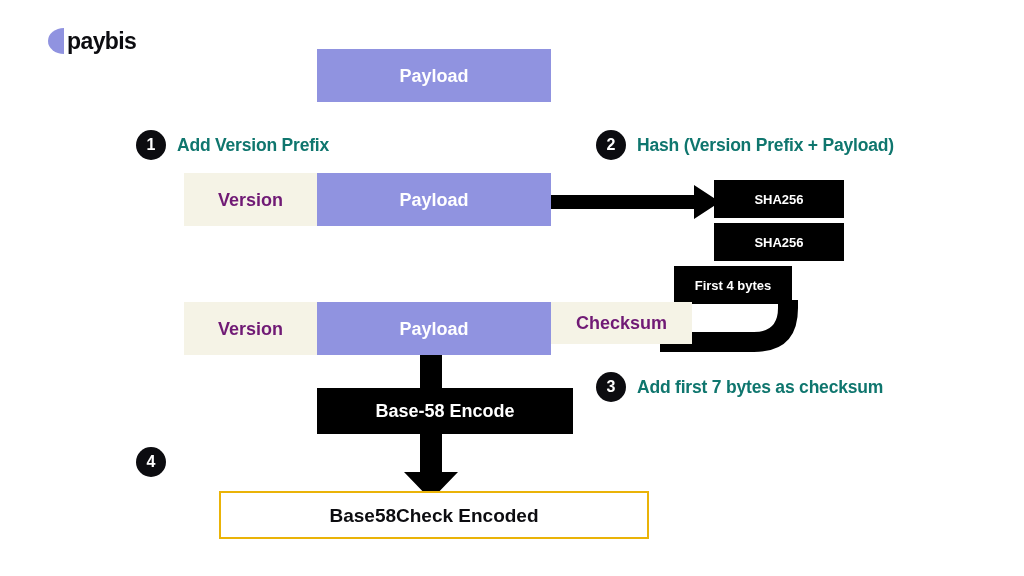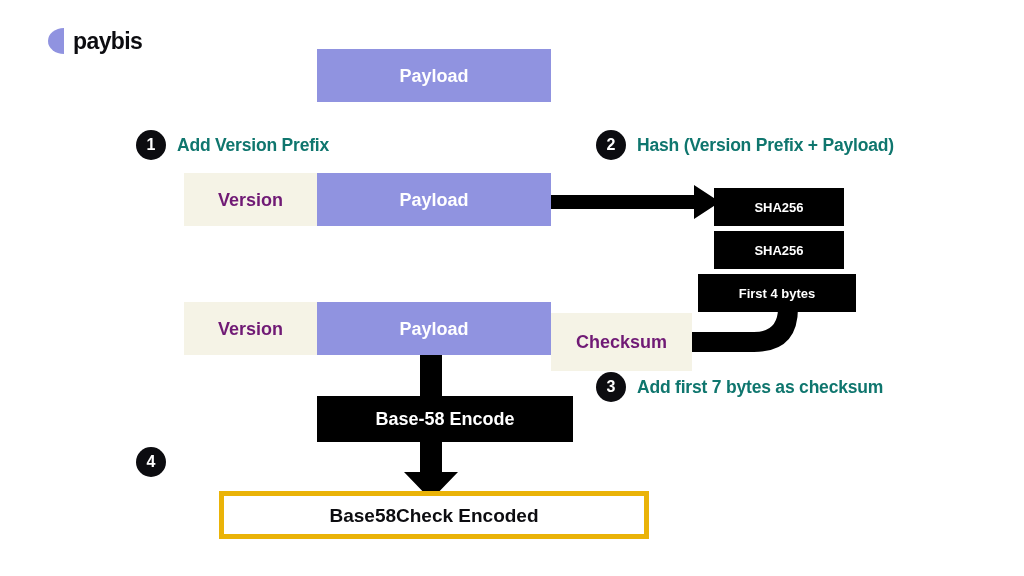--- a/index.html
+++ b/index.html
@@ -19,21 +19,21 @@
     overflow: hidden;
   }
 
   
   .logo {
     position: absolute;
     left: 48px;
     top: 28px;
     display: flex;
     align-items: center;
-    gap: 9px;
+    gap: 3px;
   }
   .logo-mark {
     width: 16px;
     height: 26px;
     background: #9093e0;
     border-top-left-radius: 16px 13px;
     border-bottom-left-radius: 16px 13px;
   }
   .logo-text {
     font-size: 23px;
@@ -57,26 +57,25 @@
     background: #9093e0;
     color: #ffffff;
   }
   .box-cream {
     background: #f5f3e6;
     color: #701a75;
   }
   .box-black {
     background: #000000;
     color: #ffffff;
-    margin-top: 8px;
   }
   .box-outline {
     background: #ffffff;
     color: #0c0c10;
-    border: 5px solid #eab308;
+    border: 2px solid #eab308;
   }
 
   
   .step {
     position: absolute;
     display: flex;
     align-items: center;
     gap: 11px;
   }
   .step-badge {
@@ -149,23 +148,23 @@
     <div class="step-badge">4</div>
   </div>
 
   <div class="box box-purple" style="left:317px; top:49px; width:234px; height:53px; font-size:18px;">Payload</div>
 
   <div class="box box-cream" style="left:184px; top:173px; width:133px; height:53px; font-size:18px;">Version</div>
   <div class="box box-purple" style="left:317px; top:173px; width:234px; height:53px; font-size:18px;">Payload</div>
 
   <div class="box box-black" style="left:714px; top:180px; width:130px; height:38px; font-size:13px;">SHA256</div>
   <div class="box box-black" style="left:714px; top:223px; width:130px; height:38px; font-size:13px;">SHA256</div>
-  <div class="box box-black" style="left:698px; top:266px; width:158px; height:38px; font-size:13px;">First 4 bytes</div>
+  <div class="box box-black" style="left:674px; top:266px; width:118px; height:38px; font-size:13px;">First 4 bytes</div>
 
   <div class="box box-cream" style="left:184px; top:302px; width:133px; height:53px; font-size:18px;">Version</div>
   <div class="box box-purple" style="left:317px; top:302px; width:234px; height:53px; font-size:18px;">Payload</div>
-  <div class="box box-cream" style="left:551px; top:313px; width:141px; height:58px; font-size:18px;">Checksum</div>
+  <div class="box box-cream" style="left:551px; top:302px; width:141px; height:42px; font-size:18px;">Checksum</div>
 
   <div class="box box-black" style="left:317px; top:388px; width:256px; height:46px; font-size:18px;">Base-58 Encode</div>
 
   <div class="box box-outline" style="left:219px; top:491px; width:430px; height:48px; font-size:19px;">Base58Check Encoded</div>
 
 </div>
 
 </body></html>

